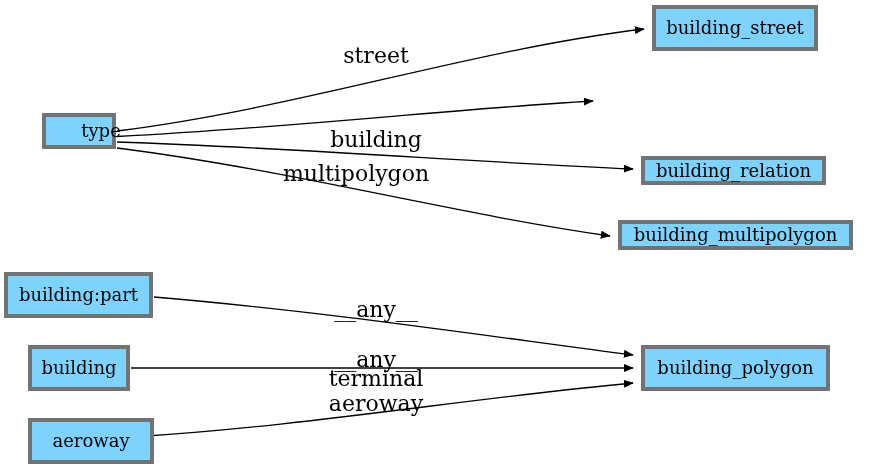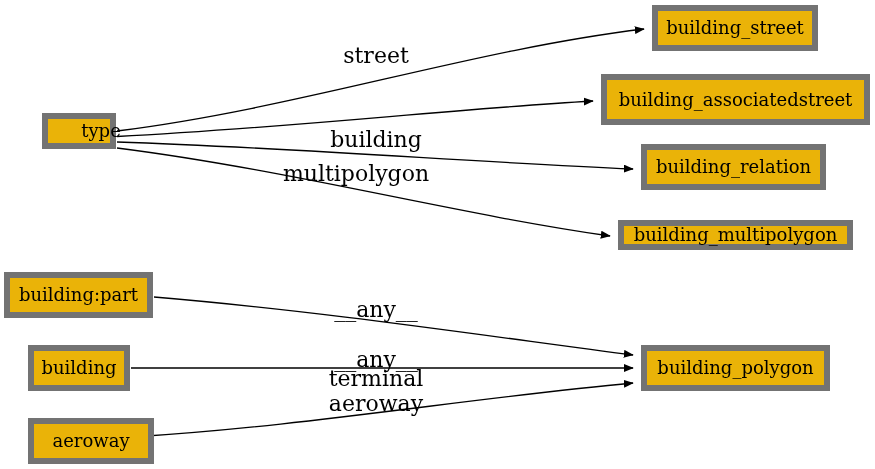--- a/index.html
+++ b/index.html
@@ -18,22 +18,22 @@
   svg.edges {
     position: absolute;
     left: 0;
     top: 0;
     width: 875px;
     height: 469px;
   }
   .node {
     position: absolute;
     box-sizing: border-box;
-    border: 6px solid #737373;
-    background: #eab308;
+    border: 4px solid #737373;
+    background: #7dd3fc;
     display: flex;
     align-items: center;
     justify-content: center;
     color: #000000;
     font-size: 18px;
     line-height: 1;
     white-space: nowrap;
     z-index: 2;
   }
   .edge-label {
@@ -76,25 +76,22 @@
   </svg>
 
   <div class="node" style="left:42px; top:113px; width:74px; height:36px;padding-left:44px;">
     <span>type</span>
   </div>
 
   <div class="node" style="left:652px; top:5px; width:166px; height:46px;">
     <span>building_street</span>
   </div>
 
-  <div class="node" style="left:601px; top:74px; width:269px; height:51px;">
-    <span>building_associatedstreet</span>
-  </div>
 
-  <div class="node" style="left:641px; top:144px; width:185px; height:46px;">
+  <div class="node" style="left:641px; top:156px; width:185px; height:29px;">
     <span>building_relation</span>
   </div>
 
   <div class="node" style="left:618px; top:220px; width:235px; height:30px;">
     <span>building_multipolygon</span>
   </div>
 
   <div class="node" style="left:4px; top:272px; width:149px; height:46px;">
     <span>building:part</span>
   </div>

